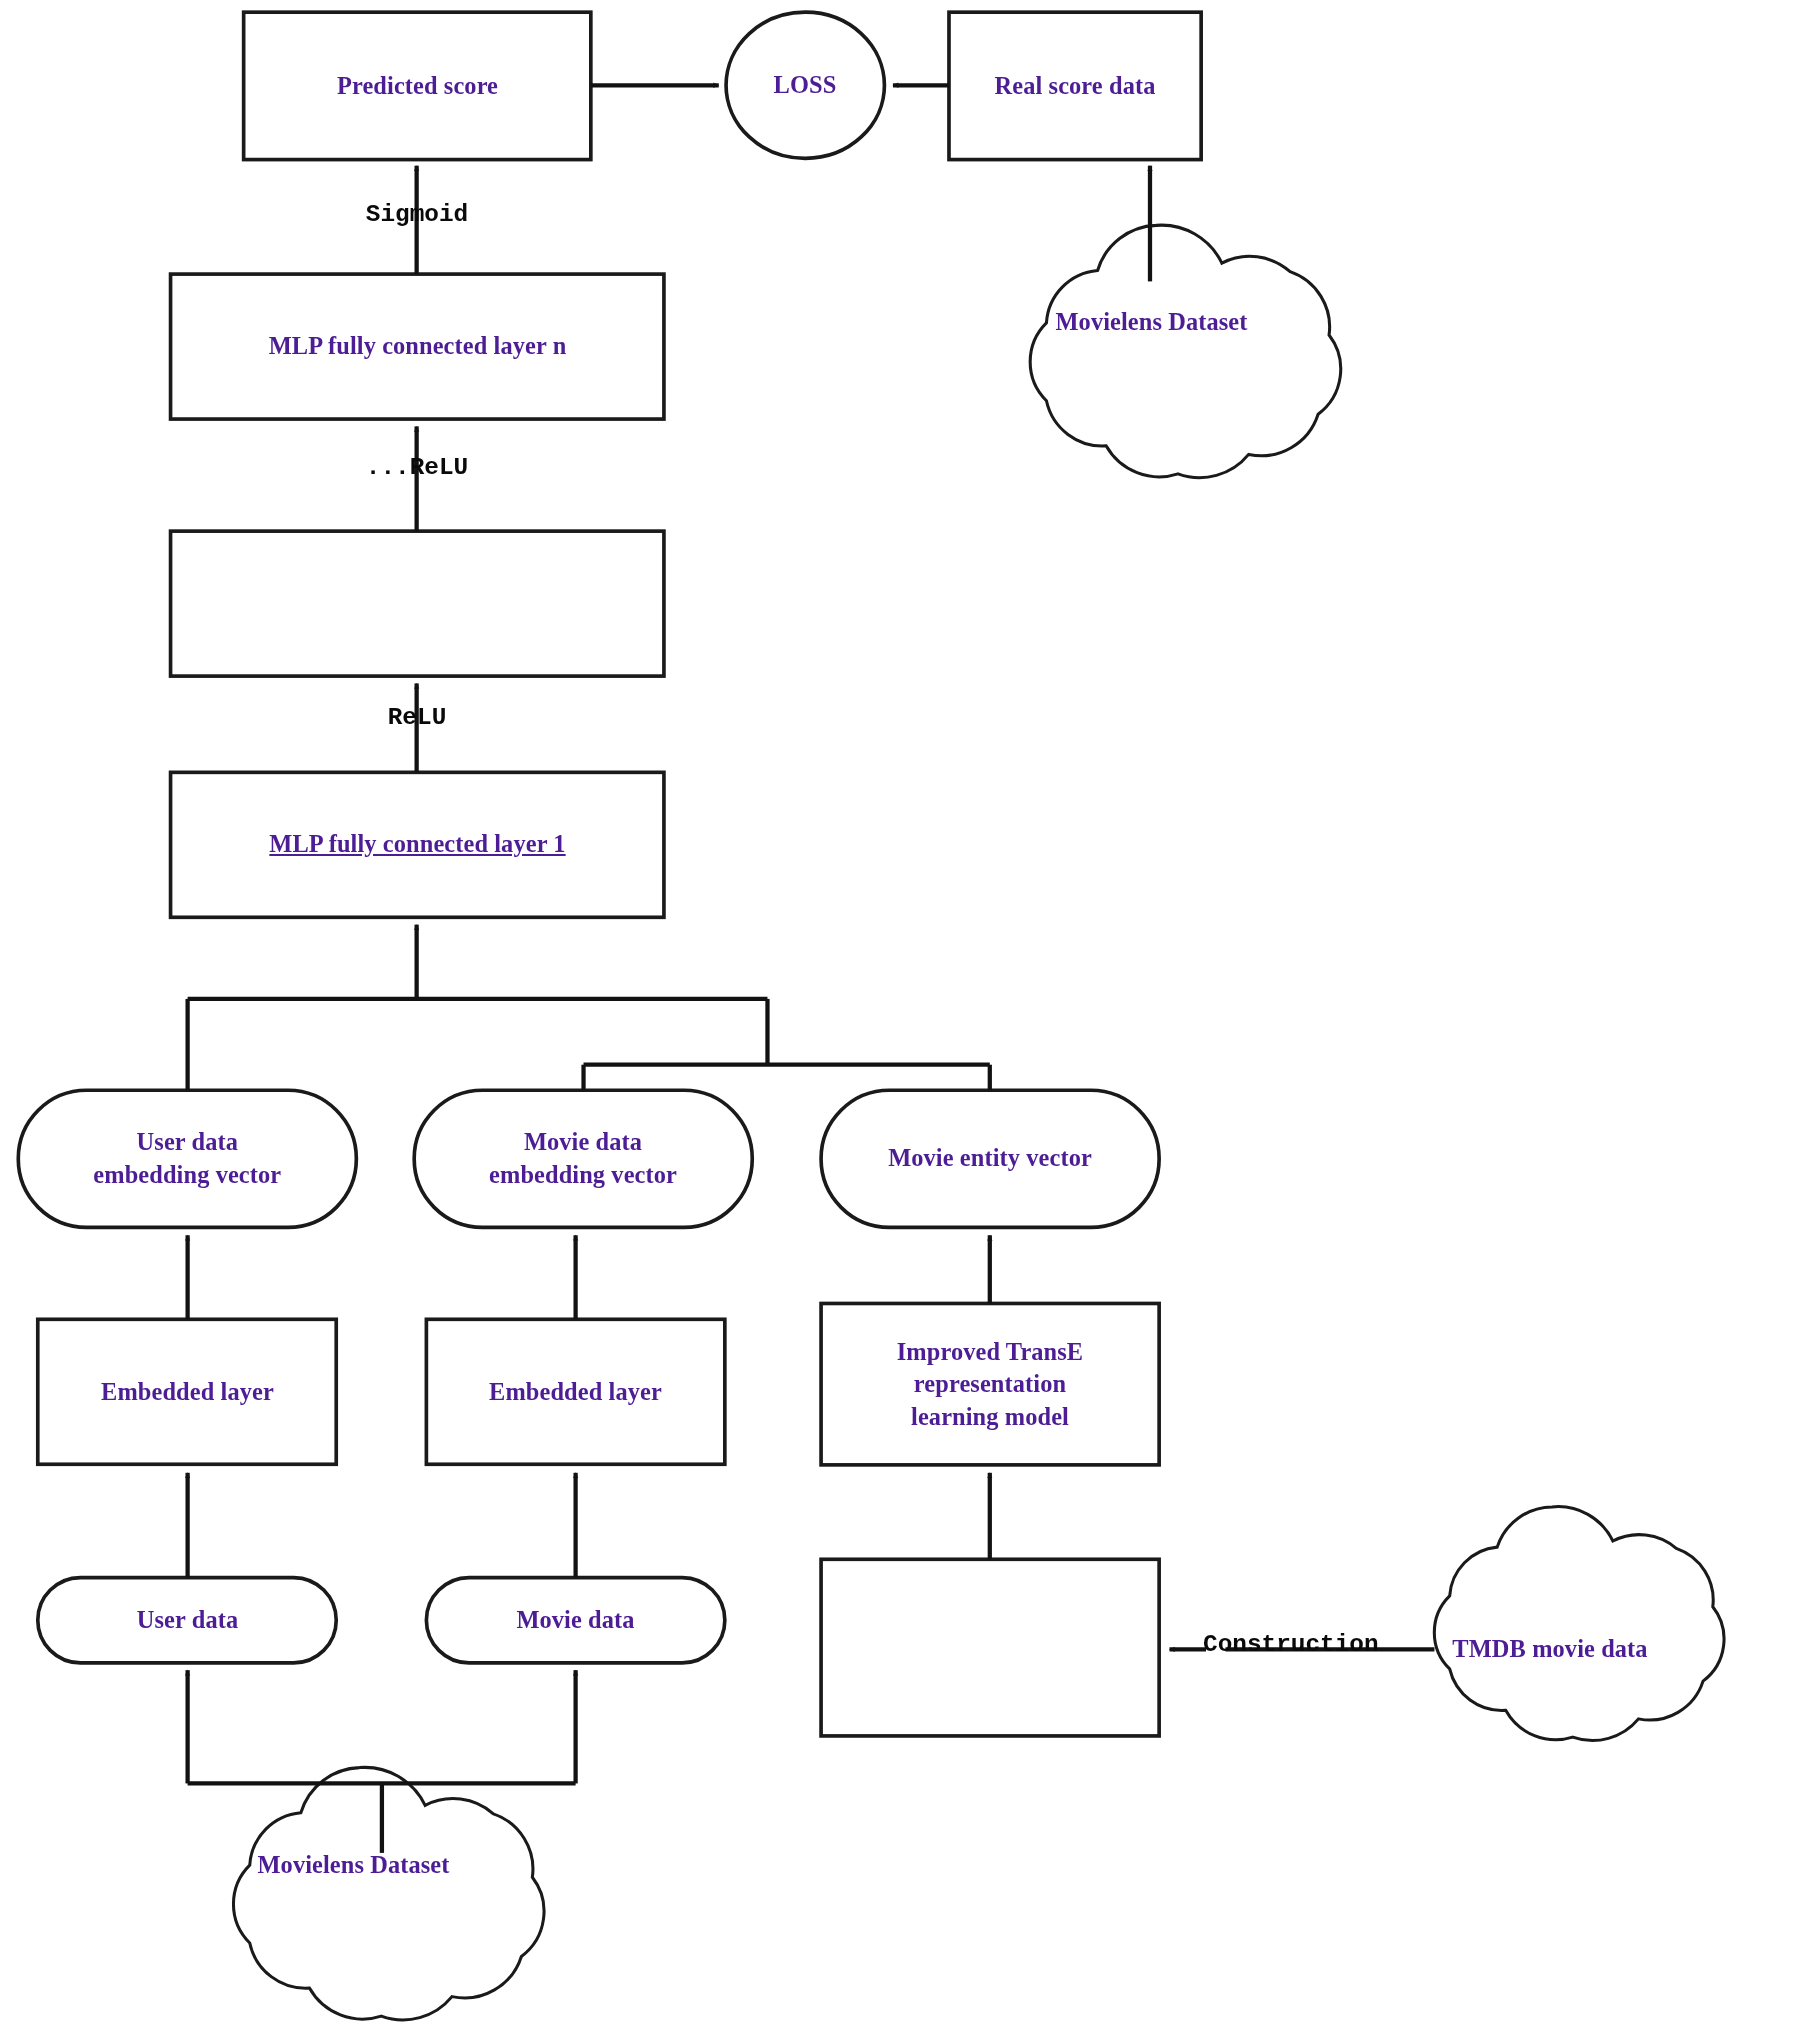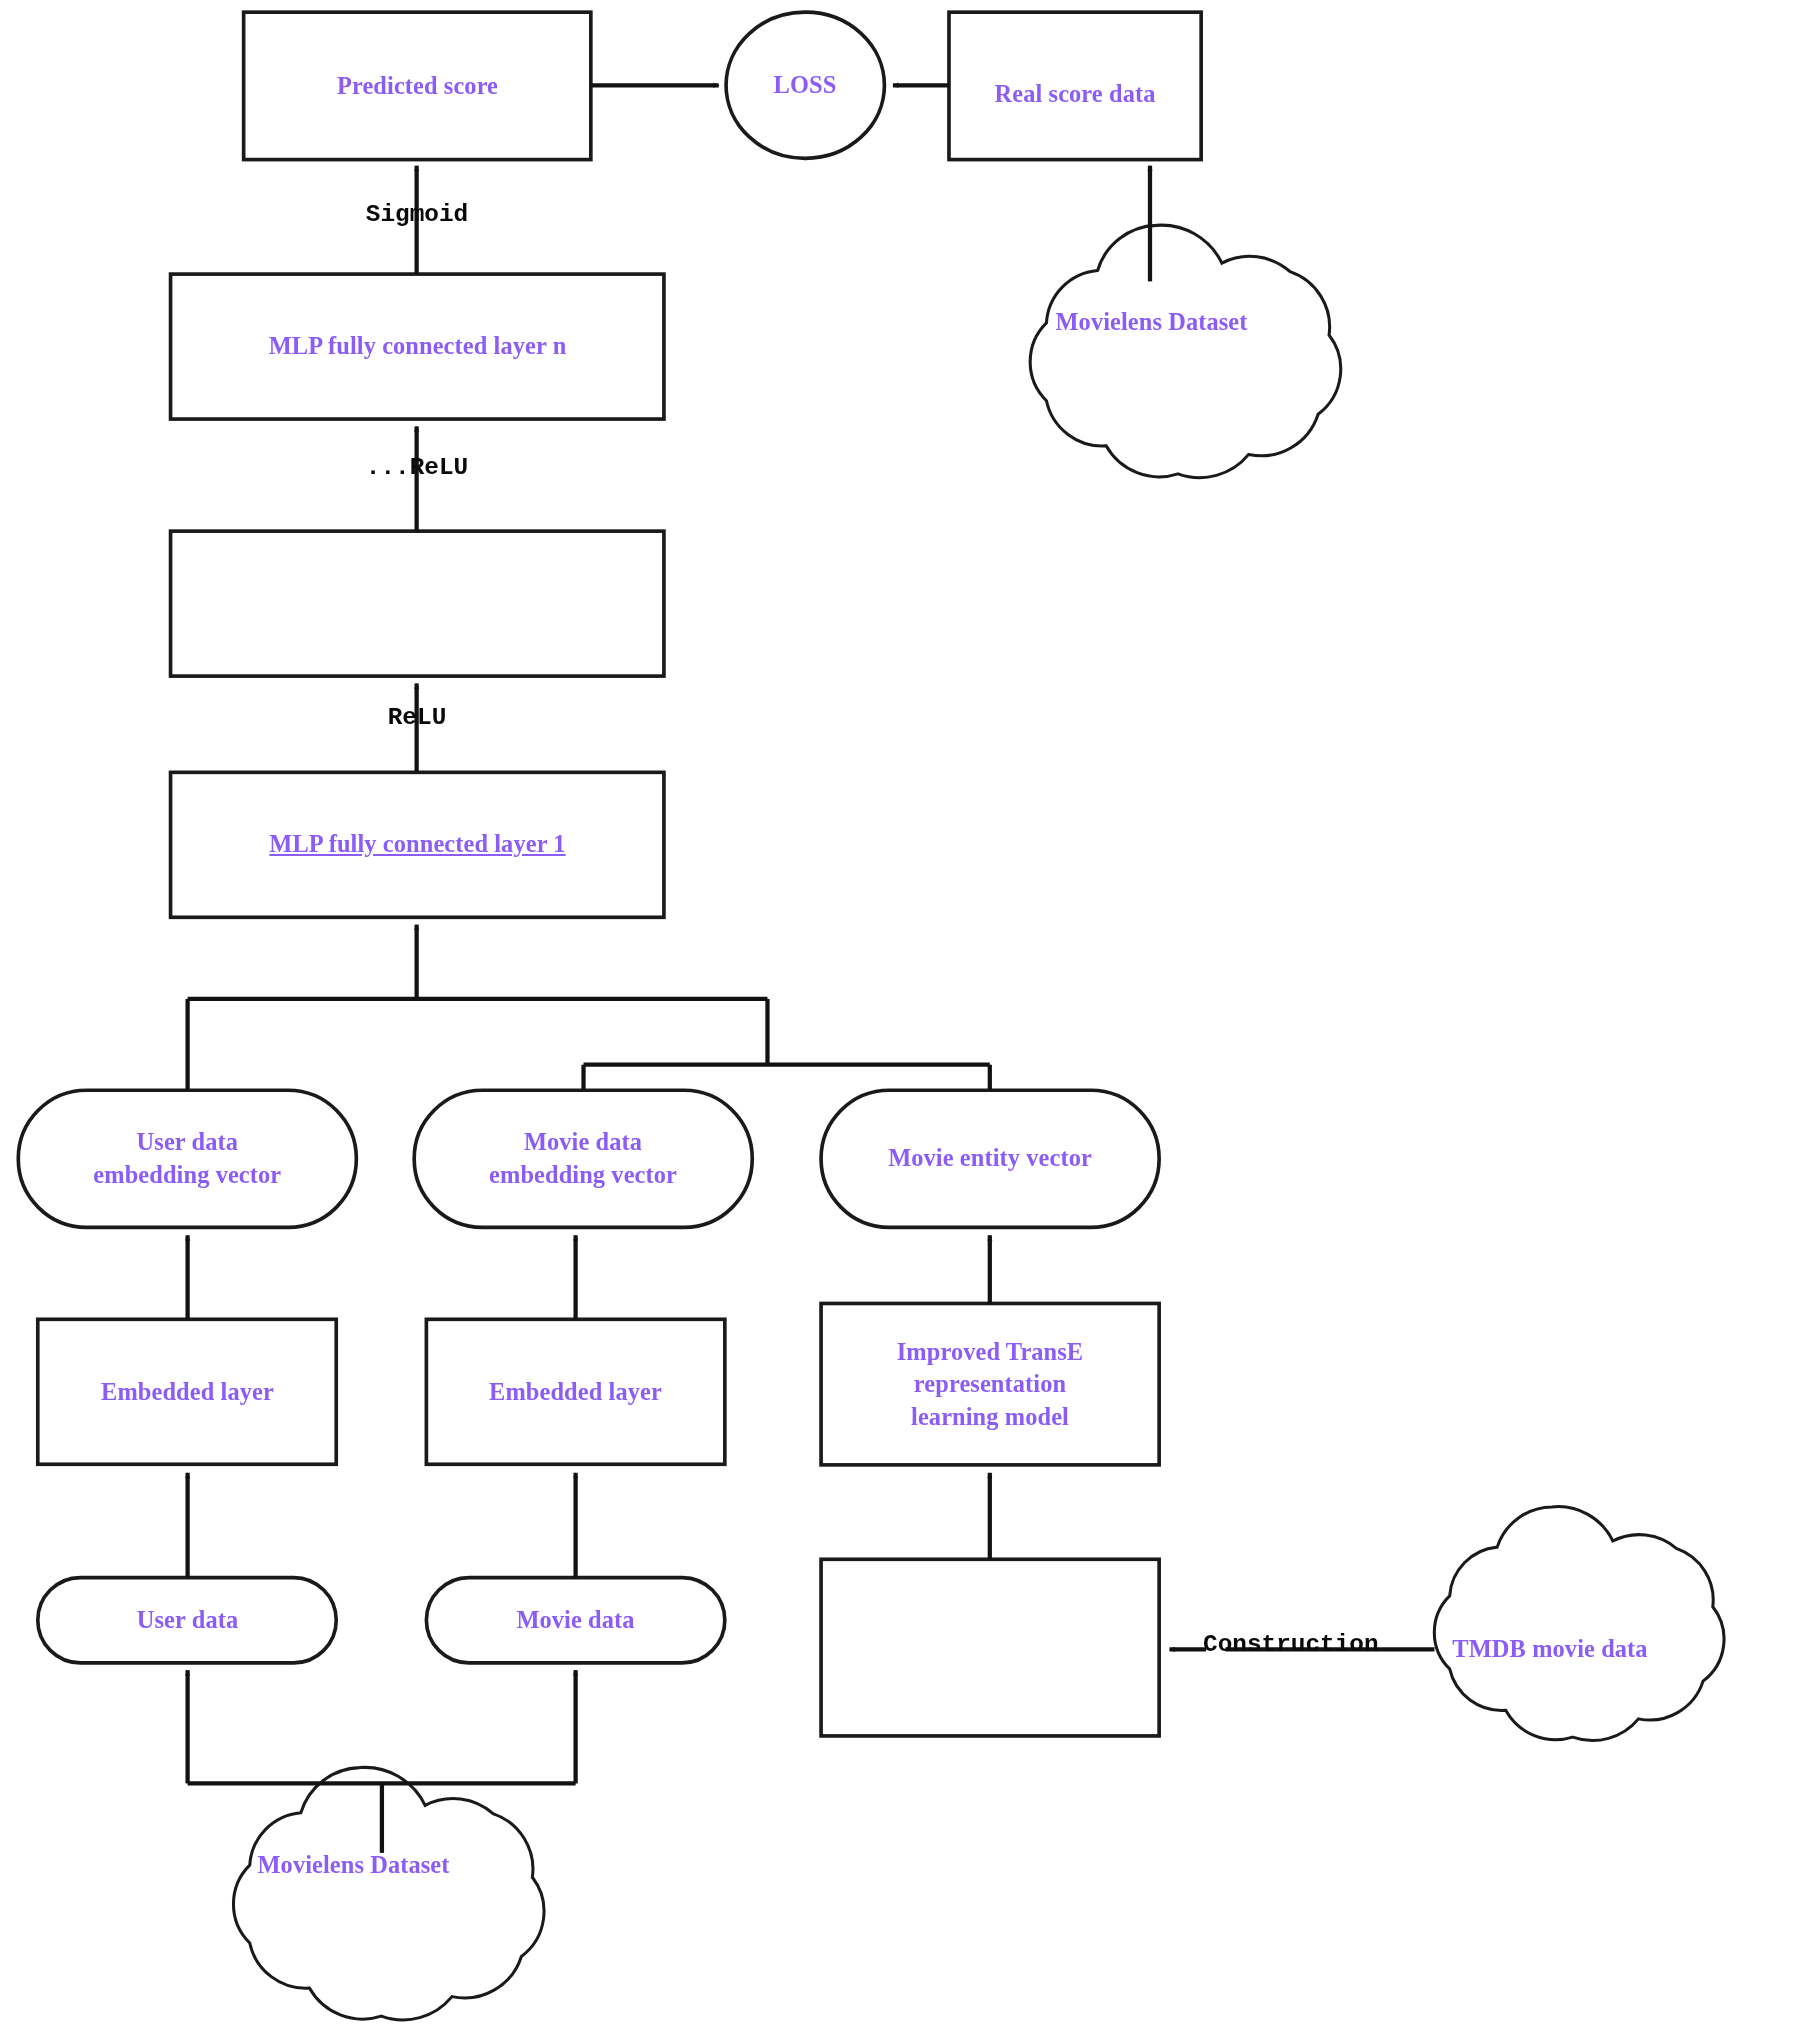--- a/index.html
+++ b/index.html
@@ -23,21 +23,21 @@
     height: 2035px;
     pointer-events: none;
   }
   .node-label {
     position: absolute;
     display: flex;
     align-items: center;
     justify-content: center;
     text-align: center;
     font-weight: bold;
-    color: #8b5cf6;
+    color: #4c1d95;
     font-size: 24.4px;
     line-height: 1.32;
     letter-spacing: 0.1px;
     pointer-events: none;
   }
   .edge-label {
     position: absolute;
     font-weight: bold;
     color: #0a0a0a;
     font-size: 24.4px;
@@ -164,21 +164,21 @@
       <line x1="308" y1="2928" x2="945" y2="2928"></line>
       <line x1="308" y1="2928" x2="308" y2="2742" marker-end="url(#arrow)"></line>
       <line x1="945" y1="2928" x2="945" y2="2742" marker-end="url(#arrow)"></line>
     </g>
   </svg>
 
   <div class="node-label" style="left:244px; top:12.2px; width:347px; height:147px;">Predicted score</div>
 
   <div class="node-label" style="left:726px; top:12.2px; width:158px; height:146px;text-align:right;">LOSS</div>
 
-  <div class="node-label" style="left:949px; top:12.2px; width:252px; height:147px;margin-top:8px;">Real score data</div>
+  <div class="node-label" style="left:949px; top:12.2px; width:252px; height:147px;">Real score data</div>
 
   <div class="node-label" style="left:999px; top:286px; width:305px; height:73px;">Movielens Dataset</div>
 
   <div class="node-label" style="left:171px; top:274px; width:493px; height:145px;">MLP fully connected layer n</div>
 
 
   <div class="node-label" style="left:171px; top:772px; width:493px; height:145px;text-decoration:underline;">MLP fully connected layer 1</div>
 
   <div class="node-label" style="left:18.3px; top:1090px; width:338px; height:137px; white-space:pre-line;">User data
 embedding vector</div>

